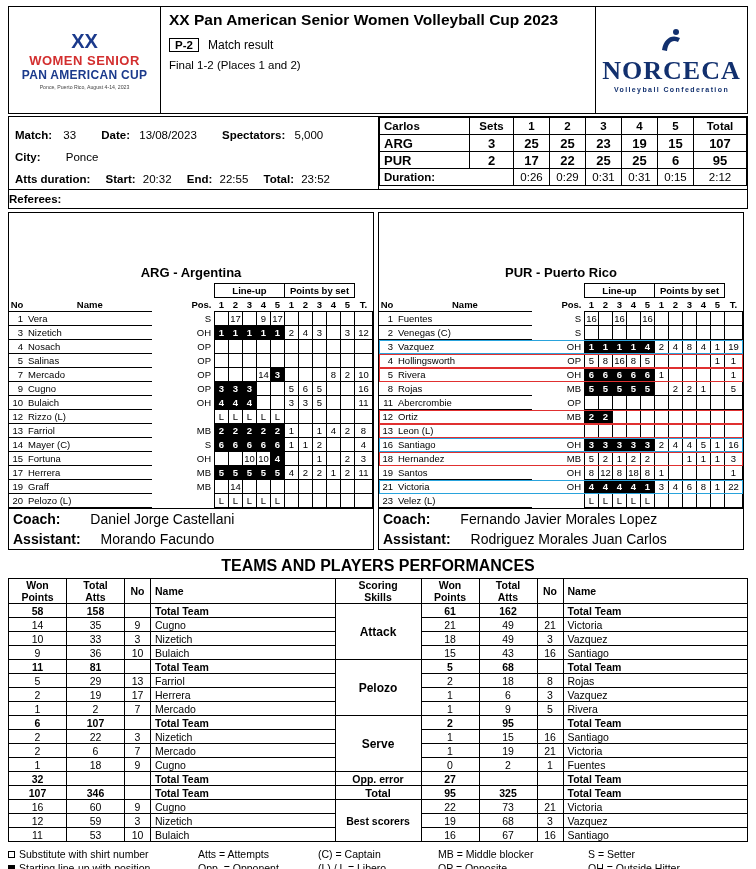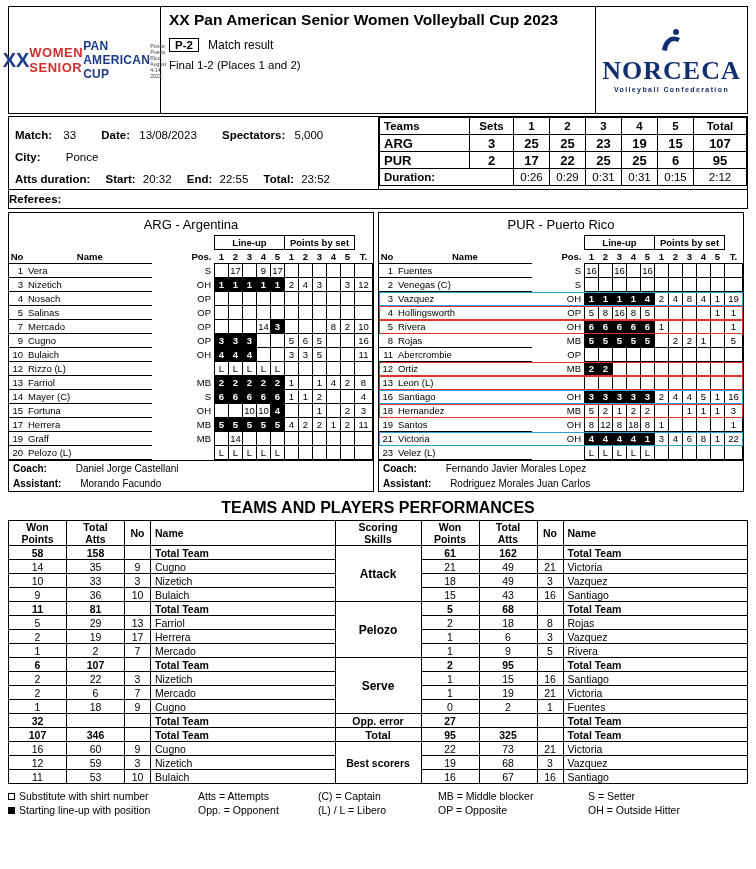--- a/index.html
+++ b/index.html
@@ -20,21 +20,21 @@
   
   .hdr { display: flex; border: 1px solid #000; height: 108px; }
   .hdr-logo-l { width: 152px; border-right: 1px solid #000; display: flex; align-items: center; justify-content: center; }
   .hdr-mid { flex: 1; padding: 4px 8px; position: relative; }
   .hdr-logo-r { width: 152px; border-left: 1px solid #000; display: flex; align-items: center; justify-content: center; }
   .comp-title { font-size: 15.5px; font-weight: bold; line-height: 1.15; }
   .p2box { display: inline-block; border: 1px solid #000; padding: 0 5px; font-size: 11.5px; font-weight: 600; }
   .matchres { font-size: 12px; margin-left: 6px; }
   .phase { font-size: 11.5px; margin-top: 7px; }
 
-  .logoL { width: 138px; height: 74px; display:flex; flex-direction:row; align-items:center; justify-content:center; }
+  .logoL { width: 138px; height: 74px; display:flex; flex-direction:column; align-items:center; justify-content:center; }
   .logoL .ws { color:#d32f2f; font-weight:bold; font-size:13px; letter-spacing:.5px; }
   .logoL .pa { color:#1b3a8c; font-weight:bold; font-size:12px; letter-spacing:.3px; }
   .logoL .sub { color:#444; font-size:5.2px; margin-top:2px; }
   .logoL .xx { color:#1b3a8c; font-weight:bold; font-size:20px; }
 
   .norceca { text-align:center; }
   .norceca .nm { font-family:"Liberation Serif", serif; font-weight:bold; font-size:26px; letter-spacing:1px; color:#12306e; }
   .norceca .ns { font-size:7px; letter-spacing:1.4px; color:#12306e; font-weight:bold; }
 
   
@@ -49,32 +49,32 @@
   table.sets .lbl { text-align: left; padding-left: 4px; font-weight: bold; }
   table.sets .teamname { text-align: left; padding-left: 4px; font-weight: bold; font-size: 13px; }
   table.sets .big { font-weight: bold; font-size: 13px; }
   table.sets th { font-weight: bold; }
 
   .referees { border:1px solid #000; border-top:none; padding:3px 0; font-weight:bold; font-size:11.5px; }
 
   
   .teams { display:flex; gap:4px; margin-top:3px; }
   .team { width: 366px; border:1px solid #000; }
-  .team-title { text-align:center; font-weight:normal; font-size:13px; padding:4px 0 3px; }
+  .team-title { text-align:center; font-weight:bold; font-size:13px; padding:4px 0 3px;margin-top:48px; }
   table.roster { width:100%; border-collapse:collapse; font-size:9.5px; }
   table.roster td, table.roster th { border:1px solid #000; height:14px; text-align:center; }
   table.roster td.nm { text-align:left; padding-left:3px; border-right:none; border-left:none; }
   table.roster td.no { text-align:right; padding-right:2px; border-right:none; border-left:none; width:16px;}
   table.roster .cell { width:14px; }
   table.roster .tot { width:18px; }
   .hdr-noname { border:none !important; text-align:left; font-weight:bold; }
   .grp { font-weight:bold; font-size:9.5px; }
   .blk { background:#000; color:#fff; font-weight:bold; }
   .nb { border:none !important; }
-  .coachline { font-size:10px; padding:2px 4px; border-top:1px solid #000; }
+  .coachline { font-size:14px; padding:2px 4px; border-top:1px solid #000; }
   .coachline b { font-weight:bold; }
   .row-blue { outline: 1.6px solid #29a3dc; outline-offset: -1px; }
   .row-red { outline: 1.6px solid #e03030; outline-offset: -1px; }
 
   
   .perf-title { text-align:center; font-weight:bold; font-size:16px; margin:7px 0 3px; }
   table.perf { width:100%; border-collapse:collapse; font-size:10.5px; }
   table.perf td, table.perf th { border:1px solid #000; text-align:center; height:14px; }
   table.perf th { font-weight:bold; font-size:10.5px; }
   table.perf td.name { text-align:left; padding-left:4px; }
@@ -148,21 +148,21 @@
         <b style="padding-left:12px">End:</b>
         <span style="padding-left:4px">22:55</span>
         <b style="padding-left:12px">Total:</b>
         <span style="padding-left:4px">23:52</span>
       </div>
     </div>
     <div class="info-right">
       <table class="sets">
         <tbody>
             <tr>
-          <th class="lbl" style="width:90px">Teams</th>
+          <th class="lbl" style="width:90px">Carlos</th>
           <th style="width:44px">Sets</th>
           <th style="width:36px">1</th>
           <th style="width:36px">2</th>
           <th style="width:36px">3</th>
           <th style="width:36px">4</th>
           <th style="width:36px">5</th>
           <th>Total</th>
         </tr>
         <tr>
           <td class="teamname">ARG</td>

